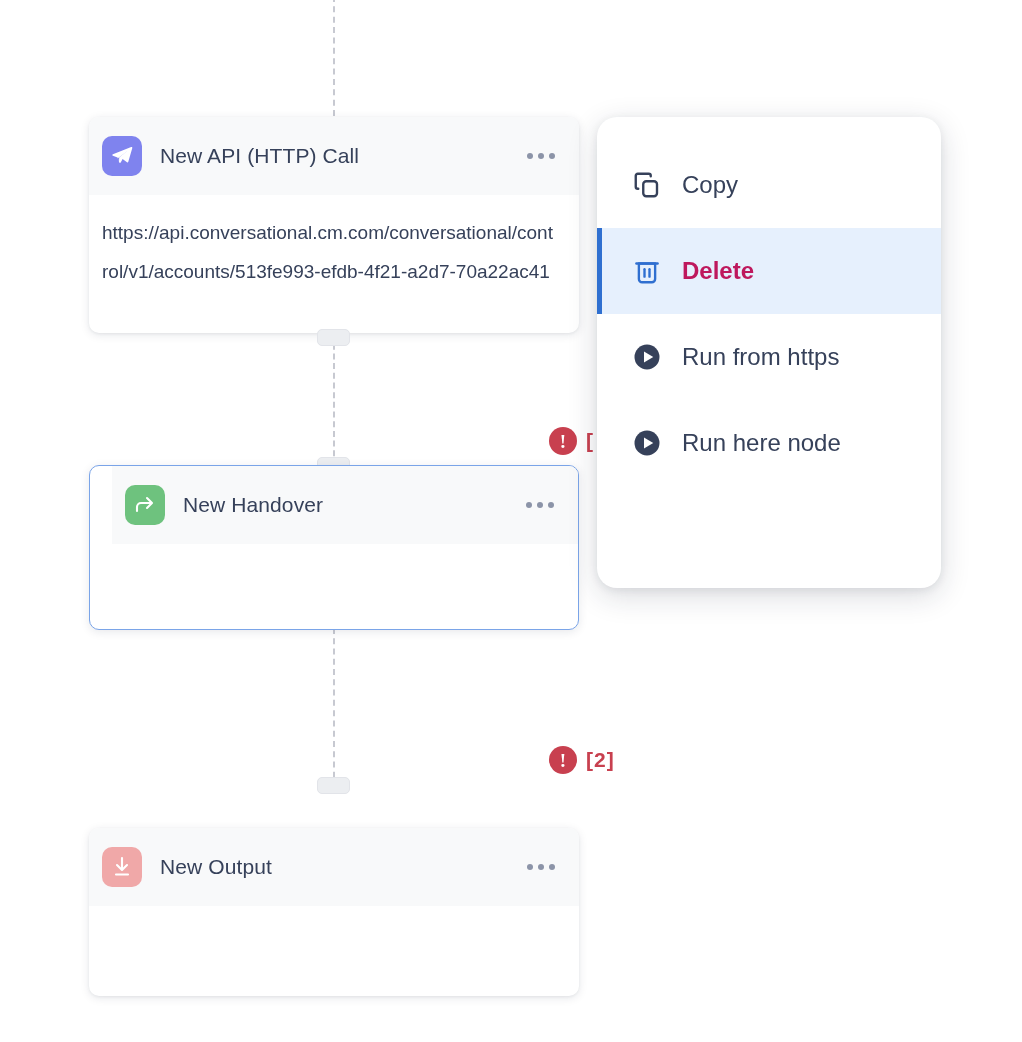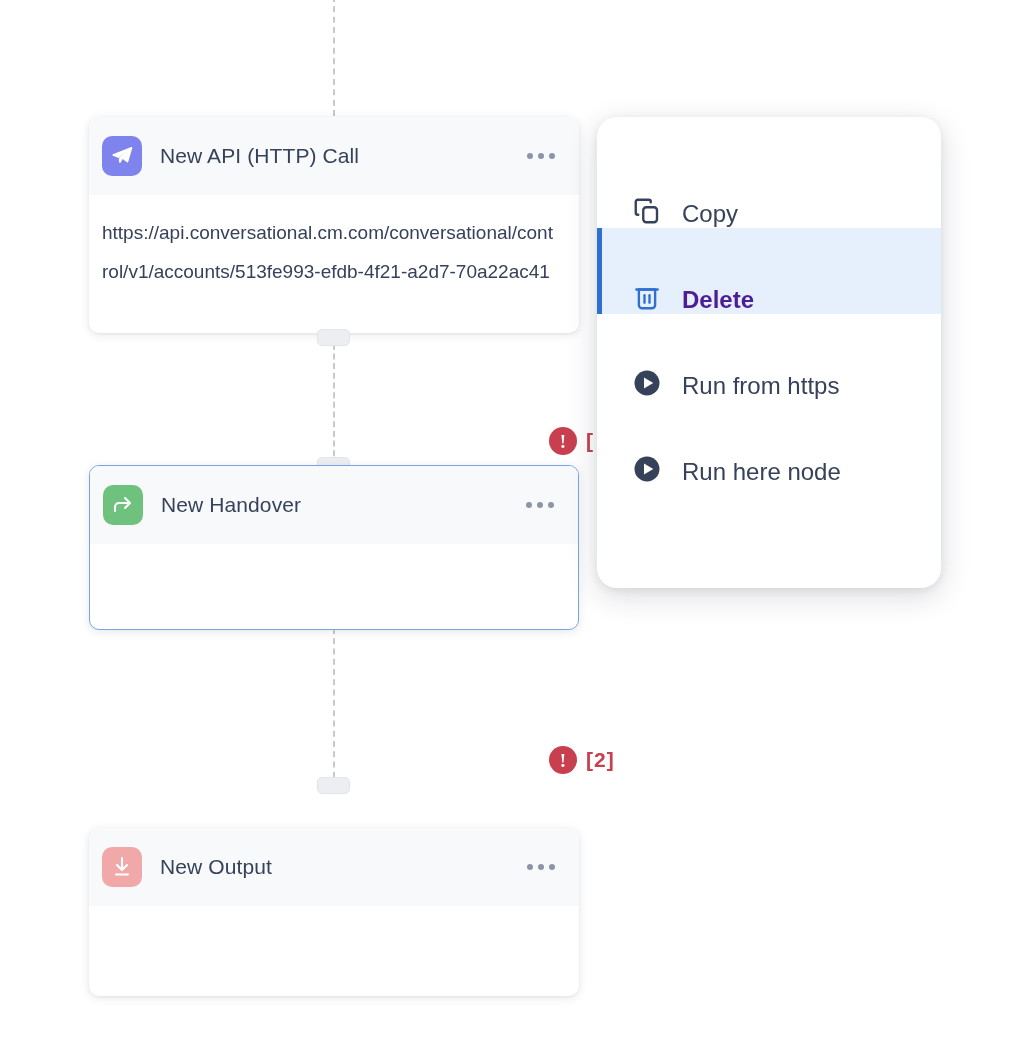--- a/index.html
+++ b/index.html
@@ -39,20 +39,21 @@
     position: absolute;
     width: 490px;
     background: #ffffff;
     border-radius: 10px;
     box-shadow: 0 2px 10px rgba(23,32,57,0.10), 0 1px 3px rgba(23,32,57,0.06);
     overflow: hidden;
   }
   .node.selected {
     border: 1px solid #7aa4e8;
     box-shadow: 0 2px 10px rgba(23,32,57,0.10);
+    padding-left: 22px;
   }
   .node-header {
     height: 78px;
     background: #f8f9fa;
     display: flex;
     align-items: center;
     padding: 0 22px 0 13px;
     position: relative;
   }
   .node-icon {
@@ -122,21 +123,21 @@
     width: 344px; height: 471px;
     background: #ffffff;
     border-radius: 20px;
     box-shadow: 0 8px 30px rgba(23,32,57,0.16), 0 2px 8px rgba(23,32,57,0.08);
     overflow: hidden;
     padding-top: 25px;
   }
   .menu-item {
     height: 86px;
     display: flex;
-    align-items: flex-end;
+    align-items: center;
     padding-left: 33px;
     cursor: pointer;
     position: relative;
   }
   .menu-item .mi-icon {
     width: 34px; height: 34px;
     display: flex; align-items: center; justify-content: center;
     flex: 0 0 auto;
   }
   .menu-item .mi-label {
@@ -149,21 +150,21 @@
     background: #e6f0fd;
   }
   .menu-item.active::before {
     content: "";
     position: absolute;
     left: 0; top: 0; bottom: 0;
     width: 5px;
     background: #2f6fd0;
   }
   .menu-item.active .mi-label {
-    color: #4c1d95;
+    color: #be185d;
     font-weight: bold;
   }
 </style>
 </head>
 <body>
 
 <div id="canvas">
 
   <div class="edge" style="top:-4px; height:120px;"></div>
   <div class="edge" style="top:334px; height:132px;"></div>

